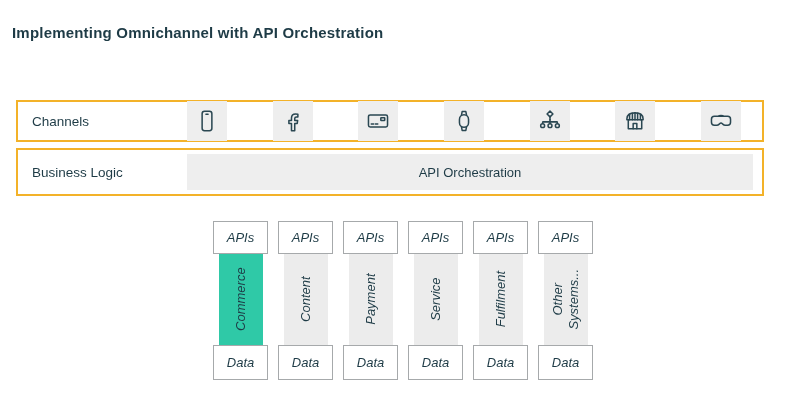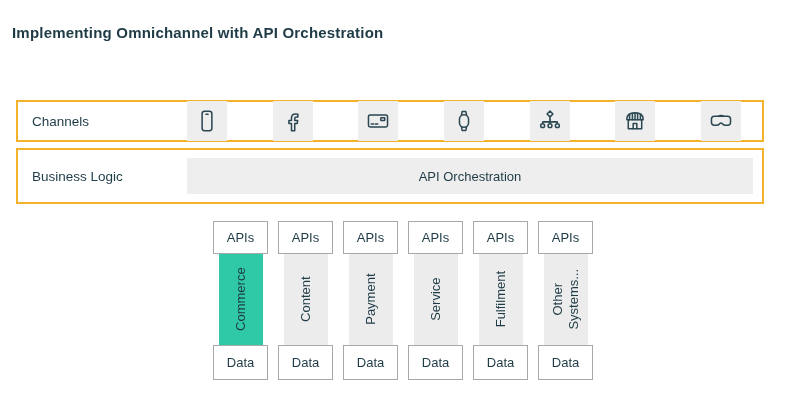--- a/index.html
+++ b/index.html
@@ -19,21 +19,21 @@
   .page-title{
     position:absolute;left:12px;top:24px;
     font-size:15px;font-weight:700;letter-spacing:.2px;color:var(--dark);
   }
   .framed-row{
     position:absolute;left:16px;width:748px;
     border:2px solid var(--yellow);
     display:flex;align-items:center;background:#fff;
   }
   .framed-row.channels{top:78px;height:42px;margin-top:22px;}
-  .framed-row.business{top:148px;height:56px;}
+  .framed-row.business{top:148px;height:48px;}
   .row-label{
     flex:0 0 169px;padding-left:14px;
     font-size:13.5px;color:var(--dark);
   }
   .icons-strip{
     flex:1;display:flex;justify-content:space-between;align-items:center;
     margin-right:21px;
   }
   .icon-tile{
     width:40px;height:40px;background:var(--panel-gray);
@@ -43,21 +43,21 @@
   .icon svg{width:26px;height:26px;fill:none;stroke:#2A4752;stroke-width:1.4;stroke-linecap:round;stroke-linejoin:round;}
   .orchestration-bar{
     flex:1;margin-right:9px;height:36px;background:var(--panel-gray);
     display:flex;align-items:center;justify-content:center;
     font-size:13px;font-weight:500;color:var(--dark);
   }
   .services{
     position:absolute;left:213px;top:221px;
     display:flex;gap:10px;
   }
-  .column{width:55px;display:flex;flex-direction:column;align-items:center;}
+  .column{width:55px;display:flex;flex-direction:column;align-items:center;font-style:italic;}
   .small-box{
     width:55px;background:#fff;border:1px solid var(--box-border);
     display:flex;align-items:center;justify-content:center;
     font-size:13px;color:var(--dark);
   }
   .small-box.apis{height:33px;}
   .small-box.data{height:35px;text-align:center;}
   .bar{
     width:44px;height:91px;background:var(--bar-gray);
     display:flex;align-items:center;justify-content:center;overflow:visible;

